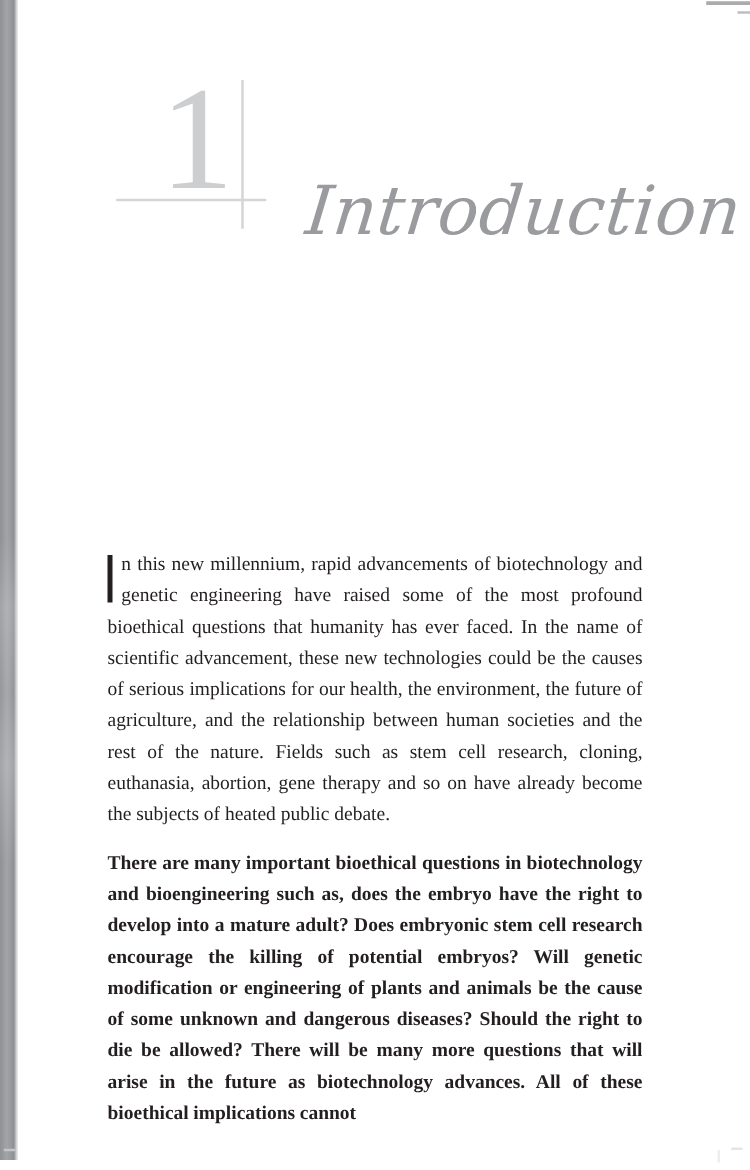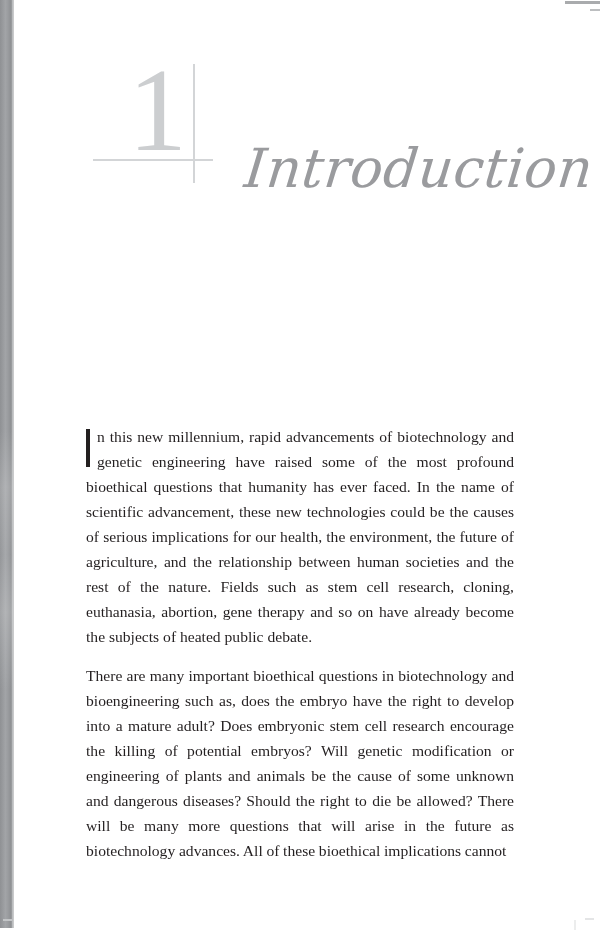--- a/index.html
+++ b/index.html
@@ -163,31 +163,33 @@
     color: #231f20;
     text-align: justify;
     text-justify: inter-word;
     hyphens: none;
   }
   .para + .para {
     margin-top: 14px;
   }
   .para-first {
     position: relative;
+    margin-top: 15px;
   }
   .dropcap-bar {
     float: left;
     width: 4px;
     height: 38px;
     background: #231f20;
     margin: 5px 7px 0 0;
     shape-outside: inset(0);
   }
   .para-second {
     word-spacing: -0.2px;
+    font-weight: bold;
   }
 </style>
 </head>
 <body>
 
 <div id="page">
 
   <div class="gutter">
     <div class="gutter-mottle"></div>
   </div>

